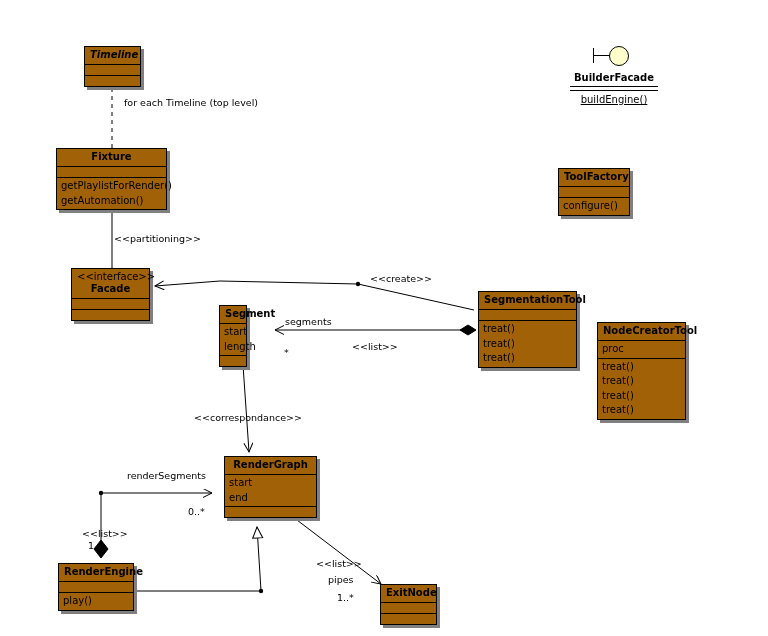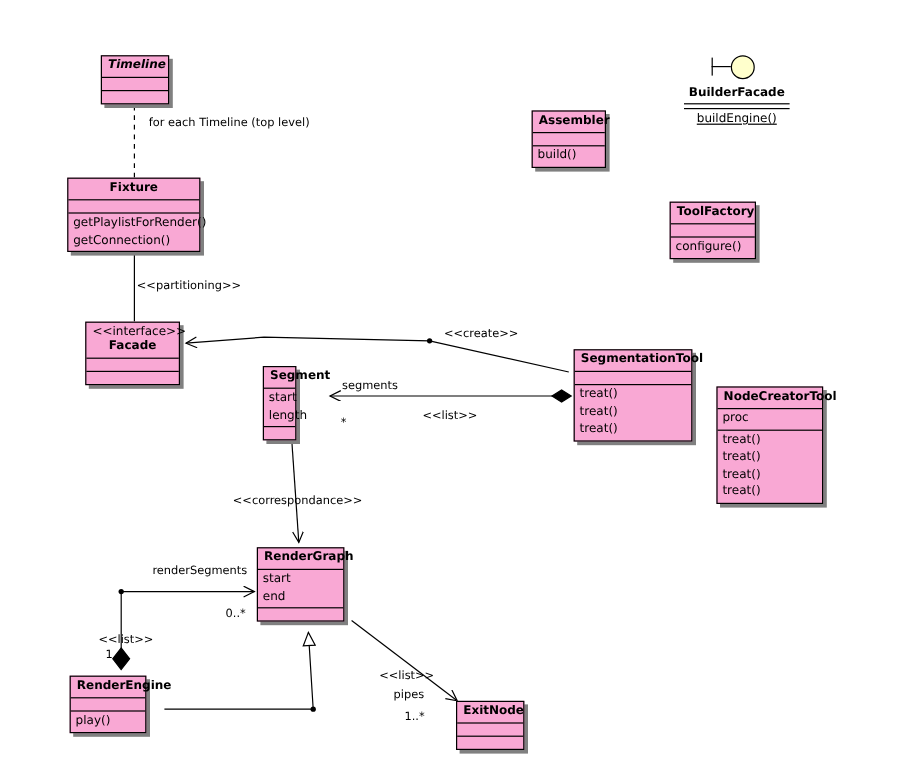--- a/index.html
+++ b/index.html
@@ -22,21 +22,21 @@
     left: 0;
     top: 0;
     width: 768px;
     height: 636px;
     pointer-events: none;
   }
   
   .uml-class {
     position: absolute;
     box-sizing: border-box;
-    background: #f9a8d4;
+    background: #a16207;
     border: 1px solid #000000;
     box-shadow: 3px 3px 0 0 #808080;
     font-size: 10px;
     line-height: 1;
     color: #000000;
     z-index: 5;
   }
   .uml-name {
     text-align: center;
     font-weight: bold;
@@ -222,21 +222,21 @@
     </div>
   </div>
 
   <div class="uml-class" style="left:56px; top:148px; width:111px;">
     <div class="uml-name">Fixture</div>
     <div class="uml-attrs">
       <div class="uml-empty"></div>
     </div>
     <div class="uml-ops">
       <div class="uml-item">getPlaylistForRender()</div>
-      <div class="uml-item">getConnection()</div>
+      <div class="uml-item">getAutomation()</div>
     </div>
   </div>
 
   <div class="uml-class" style="left:71px; top:268px; width:79px;">
     <div class="uml-name">
       <span class="uml-stereo">&lt;&lt;interface&gt;&gt;</span>
       <span>Facade</span>
     </div>
     <div class="uml-attrs">
       <div class="uml-empty"></div>
@@ -250,29 +250,20 @@
     <div class="uml-name">Segment</div>
     <div class="uml-attrs">
       <div class="uml-item">start</div>
       <div class="uml-item">length</div>
     </div>
     <div class="uml-ops">
       <div class="uml-empty"></div>
     </div>
   </div>
 
-  <div class="uml-class" style="left:443px; top:92px; width:62px;">
-    <div class="uml-name">Assembler</div>
-    <div class="uml-attrs">
-      <div class="uml-empty"></div>
-    </div>
-    <div class="uml-ops">
-      <div class="uml-item">build()</div>
-    </div>
-  </div>
 
   <div class="uml-class" style="left:558px; top:168px; width:72px;">
     <div class="uml-name">ToolFactory</div>
     <div class="uml-attrs">
       <div class="uml-empty"></div>
     </div>
     <div class="uml-ops">
       <div class="uml-item">configure()</div>
     </div>
   </div>
@@ -295,32 +286,32 @@
       <div class="uml-item">proc</div>
     </div>
     <div class="uml-ops">
       <div class="uml-item">treat()</div>
       <div class="uml-item">treat()</div>
       <div class="uml-item">treat()</div>
       <div class="uml-item">treat()</div>
     </div>
   </div>
 
-  <div class="uml-class" style="left:214px; top:456px; width:73px;">
+  <div class="uml-class" style="left:224px; top:456px; width:93px;">
     <div class="uml-name">RenderGraph</div>
     <div class="uml-attrs">
       <div class="uml-item">start</div>
       <div class="uml-item">end</div>
     </div>
     <div class="uml-ops">
       <div class="uml-empty"></div>
     </div>
   </div>
 
-  <div class="uml-class" style="left:58px; top:563px; width:64px;">
+  <div class="uml-class" style="left:58px; top:563px; width:76px;">
     <div class="uml-name">RenderEngine</div>
     <div class="uml-attrs">
       <div class="uml-empty"></div>
     </div>
     <div class="uml-ops">
       <div class="uml-item">play()</div>
     </div>
   </div>
 
   <div class="uml-class" style="left:380px; top:584px; width:57px;">

